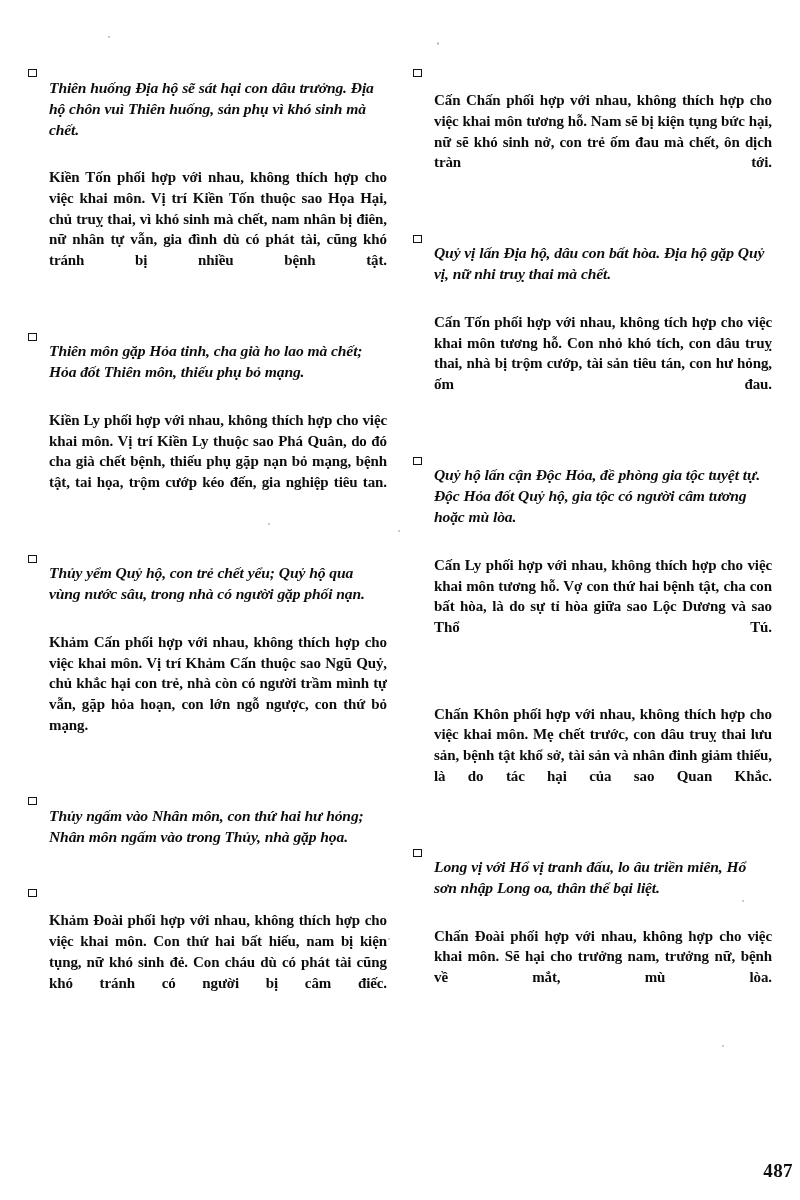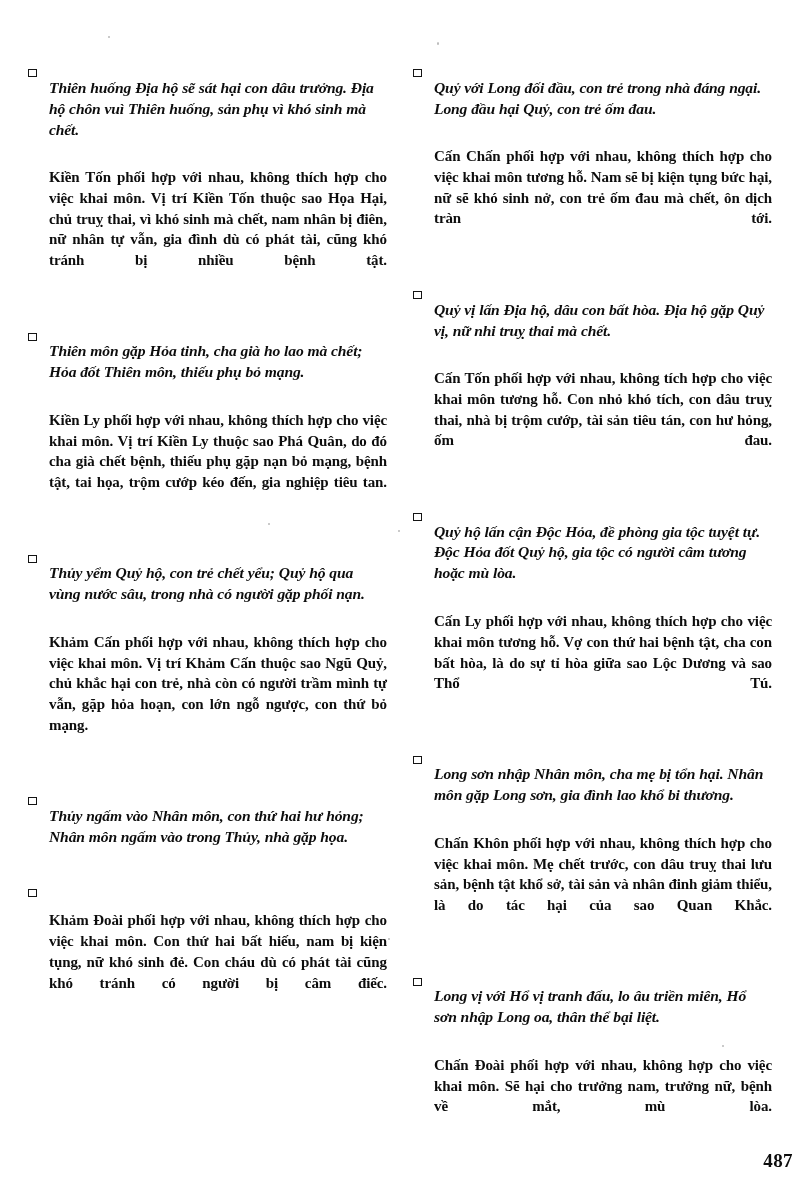--- a/index.html
+++ b/index.html
@@ -97,21 +97,21 @@
     content: "";
     display: inline-block;
     width: 100%;
   }
 
   .entry + .entry { margin-top: 17px; }
 
   .page-number {
     position: absolute;
     right: 39px;
-    bottom: 28px;
+    bottom: 18px;
     font-size: 19px;
     font-weight: 700;
     letter-spacing: 0.4px;
     font-family: "Liberation Serif", "DejaVu Serif", serif;
   }
 </style>
 </head>
 <body>
 
 <div class="page">
@@ -166,21 +166,20 @@
         <p class="body-para">Khảm Đoài phối hợp với nhau, không thích hợp cho việc khai môn. Con thứ hai bất hiếu, nam bị kiện tụng, nữ khó sinh đẻ. Con cháu dù có phát tài cũng khó tránh có người bị câm điếc.</p>
       </div>
 
     </div>
 
     <div class="column">
 
       <div class="entry">
         <div class="verse-row">
           <span class="bullet"><span class="sq"></span></span>
-          <p class="verse">Quỷ với Long đối đầu, con trẻ trong nhà đáng ngại. Long đầu hại Quỷ, con trẻ ốm đau.</p>
         </div>
         <p class="body-para">Cấn Chấn phối hợp với nhau, không thích hợp cho việc khai môn tương hỗ. Nam sẽ bị kiện tụng bức hại, nữ sẽ khó sinh nở, con trẻ ốm đau mà chết, ôn dịch tràn tới.</p>
       </div>
 
       <div class="entry">
         <div class="verse-row">
           <span class="bullet"><span class="sq"></span></span>
           <p class="verse">Quỷ vị lấn Địa hộ, dâu con bất hòa. Địa hộ gặp Quỷ vị, nữ nhi truỵ thai mà chết.</p>
         </div>
         <p class="body-para">Cấn Tốn phối hợp với nhau, không tích hợp cho việc khai môn tương hỗ. Con nhỏ khó tích, con dâu truỵ thai, nhà bị trộm cướp, tài sản tiêu tán, con hư hỏng, ốm đau.</p>
@@ -188,24 +187,20 @@
 
       <div class="entry">
         <div class="verse-row">
           <span class="bullet"><span class="sq"></span></span>
           <p class="verse">Quỷ hộ lấn cận Độc Hỏa, đề phòng gia tộc tuyệt tự. Độc Hỏa đốt Quỷ hộ, gia tộc có người câm tương hoặc mù lòa.</p>
         </div>
         <p class="body-para">Cấn Ly phối hợp với nhau, không thích hợp cho việc khai môn tương hỗ. Vợ con thứ hai bệnh tật, cha con bất hòa, là do sự tỉ hòa giữa sao Lộc Dương và sao Thổ Tú.</p>
       </div>
 
       <div class="entry">
-        <div class="verse-row">
-          <span class="bullet"><span class="sq"></span></span>
-          <p class="verse">Long sơn nhập Nhân môn, cha mẹ bị tổn hại. Nhân môn gặp Long sơn, gia đình lao khổ bi thương.</p>
-        </div>
         <p class="body-para">Chấn Khôn phối hợp với nhau, không thích hợp cho việc khai môn. Mẹ chết trước, con dâu truỵ thai lưu sản, bệnh tật khổ sở, tài sản và nhân đinh giảm thiểu, là do tác hại của sao Quan Khắc.</p>
       </div>
 
       <div class="entry">
         <div class="verse-row">
           <span class="bullet"><span class="sq"></span></span>
           <p class="verse">Long vị với Hổ vị tranh đấu, lo âu triền miên, Hổ sơn nhập Long oa, thân thể bại liệt.</p>
         </div>
         <p class="body-para">Chấn Đoài phối hợp với nhau, không hợp cho việc khai môn. Sẽ hại cho trưởng nam, trưởng nữ, bệnh về mắt, mù lòa.</p>
       </div>

